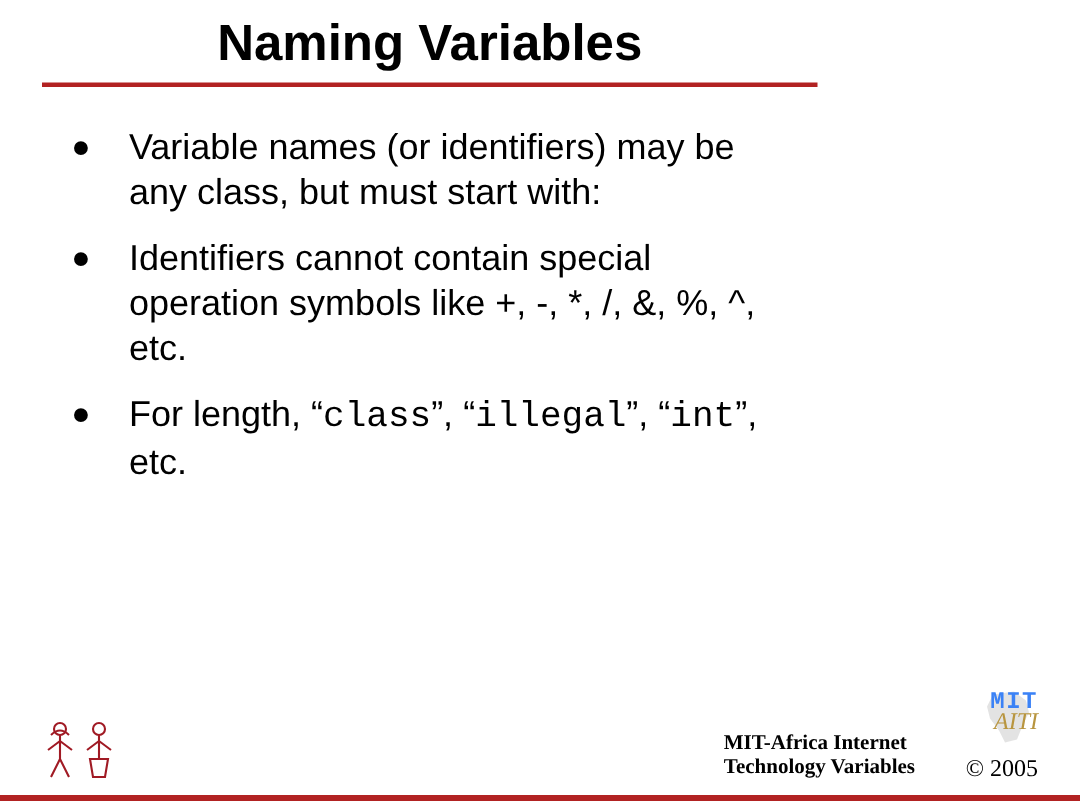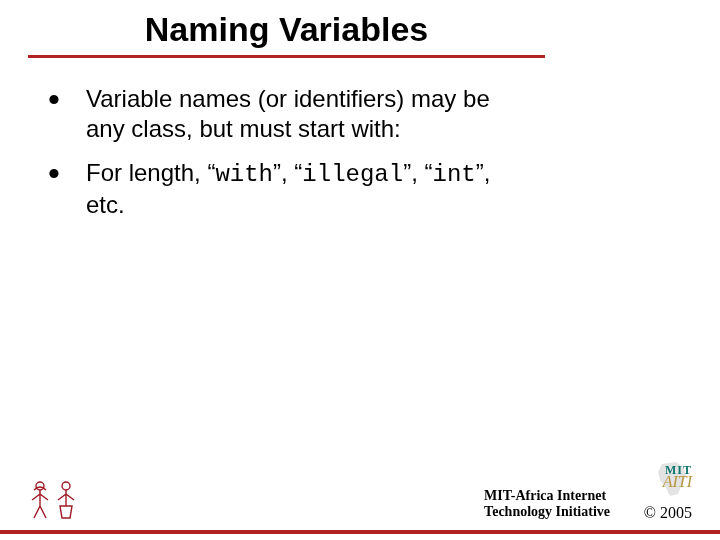--- a/index.html
+++ b/index.html
@@ -104,23 +104,23 @@
     text-align: left;
   }
   .foot-right {
     position: absolute;
     right: 28px;
     bottom: 8px;
     text-align: right;
   }
   .mit-logo {
     font-weight: 900;
-    font-family: Liberation Serif, serif;
-    font-size: 12px;
-    color: #0f766e;
+    font-family: Liberation Mono, monospace;
+    font-size: 16px;
+    color: #3b82f6;
     letter-spacing: 1px;
     line-height: 1;
   }
   .aiti {
     font-family: "Times New Roman", Times, serif;
     font-style: italic;
     font-weight: normal;
     font-size: 16px;
     color: #b8953f;
     line-height: 1;
@@ -137,22 +137,23 @@
 <div class="slide">
 
   <div class="title">Naming Variables</div>
   <hr class="title-rule">
 
   <div class="content">
     <ul class="main">
       <li>
         <span>Variable names (or identifiers) may be any class, but must start with:</span>
       </li>
+      <li>Identifiers cannot contain special operation symbols like +, -, *, /, &amp;, %, ^, etc.</li>
       <li class="codequoted">
-        <span>For length, </span><span class="q">“</span><span class="mono">with</span><span class="q">”, “</span><span class="mono">illegal</span><span class="q">”, “</span><span class="mono">int</span><span class="q">”, etc.</span>
+        <span>For length, </span><span class="q">“</span><span class="mono">class</span><span class="q">”, “</span><span class="mono">illegal</span><span class="q">”, “</span><span class="mono">int</span><span class="q">”, etc.</span>
       </li>
     </ul>
   </div>
 
   <div class="footer">
     <div class="foot-icons">
       <svg width="24" height="40" viewBox="0 0 24 40">
         <g fill="none" stroke="#a01a24" stroke-width="1.4">
           <circle cx="12" cy="6" r="4"></circle>
           <path d="M12 10 L12 26 M12 14 L4 20 M12 14 L20 20 M12 26 L6 38 M12 26 L18 38"></path>
@@ -162,21 +163,21 @@
       <svg width="24" height="40" viewBox="0 0 24 40">
         <g fill="none" stroke="#a01a24" stroke-width="1.4">
           <circle cx="12" cy="6" r="4"></circle>
           <path d="M12 10 L12 26 M12 14 L4 20 M12 14 L20 20"></path>
           <path d="M6 26 L18 26 L16 38 L8 38 Z"></path>
         </g>
       </svg>
     </div>
 
     <div class="foot-text" style="white-space:pre-line;">MIT-Africa Internet
-Technology Initiative</div>
+Technology Variables</div>
 
     <div class="foot-right">
       <div style="position:absolute; right:0; bottom:20px; opacity:.5;">
         <svg width="40" height="38" viewBox="0 0 40 38">
           <path d="M10 4 L24 2 L32 8 L34 16 L30 24 L26 34 L18 36 L14 28 L8 20 L6 12 Z" fill="#c9c9c9"></path>
         </svg>
       </div>
       <div class="mit-logo" style="position:relative;">MIT</div>
       <div class="aiti" style="position:relative;">AITI</div>
       <div class="copyright">© 2005</div>

